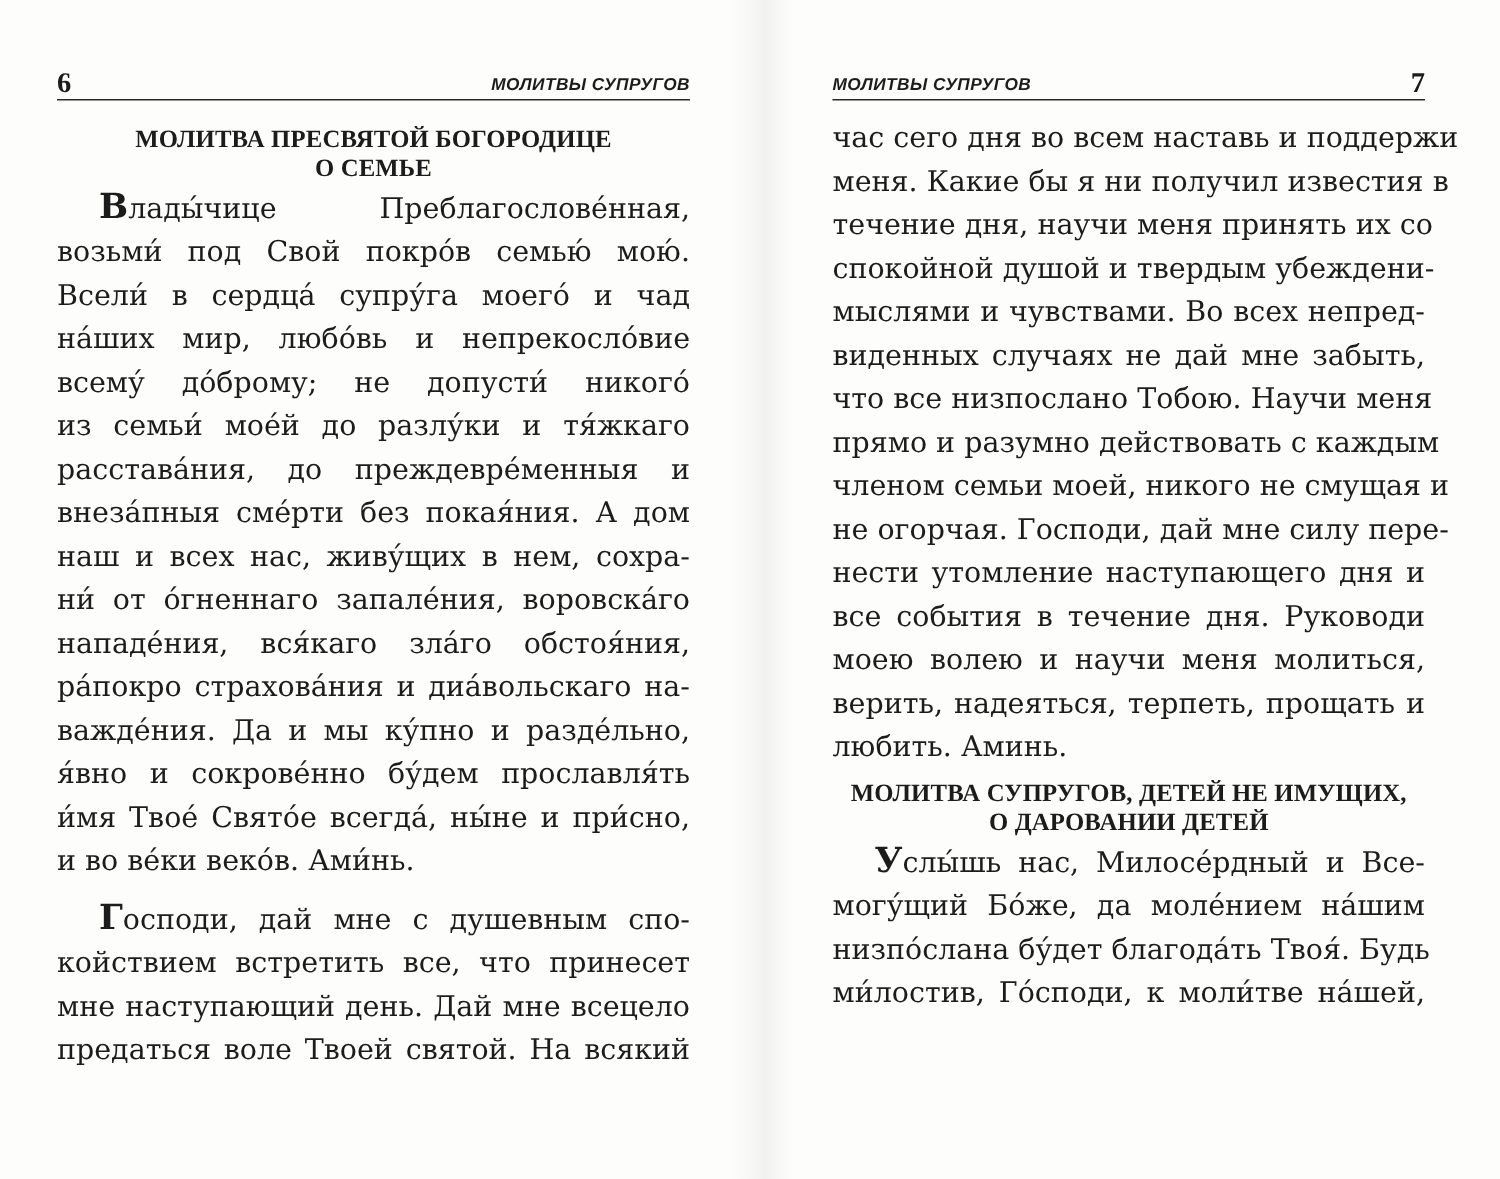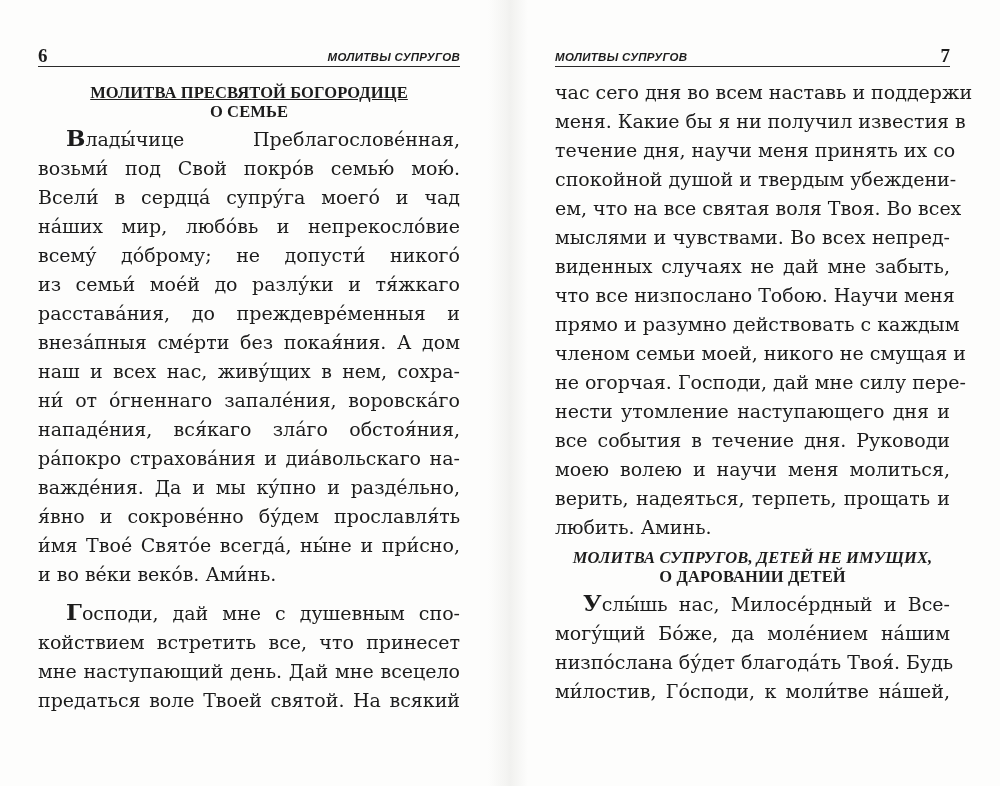--- a/index.html
+++ b/index.html
@@ -109,21 +109,21 @@
 
   <div class="page page-left">
     <div class="running-head">
       <span class="page-number">6</span>
       <span class="running-title">МОЛИТВЫ СУПРУГОВ</span>
     </div>
 
     <div class="content">
       <section>
         <h2 class="heading">
-          <span class="line last" style="text-align:left;text-align-last:center;text-decoration:underline;">МОЛИТВА ПРЕСВЯТОЙ БОГОРОДИЦЕ</span>
+          <span class="line last" style="text-align:left;text-align-last:center;">МОЛИТВА ПРЕСВЯТОЙ БОГОРОДИЦЕ</span>
           <span class="line last" style="text-align:center;text-align-last:center;">О СЕМЬЕ</span>
         </h2>
         <div class="gap-after-heading"></div>
         <p class="body-text">
           <span class="line indent"><span class="dropcap">В</span><span>лады́чице Преблагослове́нная,</span></span>
           <span class="line">возьми́ под Свой покро́в семью́ мою́.</span>
           <span class="line">Всели́ в сердца́ супру́га моего́ и чад</span>
           <span class="line">на́ших мир, любо́вь и непрекосло́вие</span>
           <span class="line">всему́ до́брому; не допусти́ никого́</span>
           <span class="line">из семьи́ мое́й до разлу́ки и тя́жкаго</span>
@@ -159,39 +159,38 @@
       <span class="running-title">МОЛИТВЫ СУПРУГОВ</span>
       <span class="page-number">7</span>
     </div>
 
     <div class="content">
       <p class="body-text">
         <span class="line">час сего дня во всем наставь и поддержи</span>
         <span class="line">меня. Какие бы я ни получил известия в</span>
         <span class="line">течение дня, научи меня принять их со</span>
         <span class="line">спокойной душой и твердым убеждени-</span>
-        <span class="line">ем, что на все святая воля Твоя. Во всех</span>
         <span class="line">мыслями и чувствами. Во всех непред-</span>
         <span class="line">виденных случаях не дай мне забыть,</span>
         <span class="line">что все низпослано Тобою. Научи меня</span>
         <span class="line">прямо и разумно действовать с каждым</span>
         <span class="line">членом семьи моей, никого не смущая и</span>
         <span class="line">не огорчая. Господи, дай мне силу пере-</span>
         <span class="line">нести утомление наступающего дня и</span>
         <span class="line">все события в течение дня. Руководи</span>
         <span class="line">моею волею и научи меня молиться,</span>
         <span class="line">верить, надеяться, терпеть, прощать и</span>
         <span class="line last">любить. Аминь.</span>
       </p>
 
       <div class="gap-before-heading"></div>
 
       <section>
         <h2 class="heading">
-          <span class="line last" style="text-align:left;text-align-last:center;font-style:italic;">МОЛИТВА СУПРУГОВ, ДЕТЕЙ НЕ ИМУЩИХ,</span>
+          <span class="line last" style="text-align:left;text-align-last:center;">МОЛИТВА СУПРУГОВ, ДЕТЕЙ НЕ ИМУЩИХ,</span>
           <span class="line last" style="text-align:right;text-align-last:center;">О ДАРОВАНИИ ДЕТЕЙ</span>
         </h2>
         <div class="gap-after-heading"></div>
         <p class="body-text">
           <span class="line indent"><span class="dropcap">У</span><span>слы́шь нас, Милосе́рдный и Все-</span></span>
           <span class="line">могу́щий Бо́же, да моле́нием на́шим</span>
           <span class="line">низпо́слана бу́дет благода́ть Твоя́. Будь</span>
           <span class="line">ми́лостив, Го́споди, к моли́тве на́шей,</span>
         </p>
       </section>

